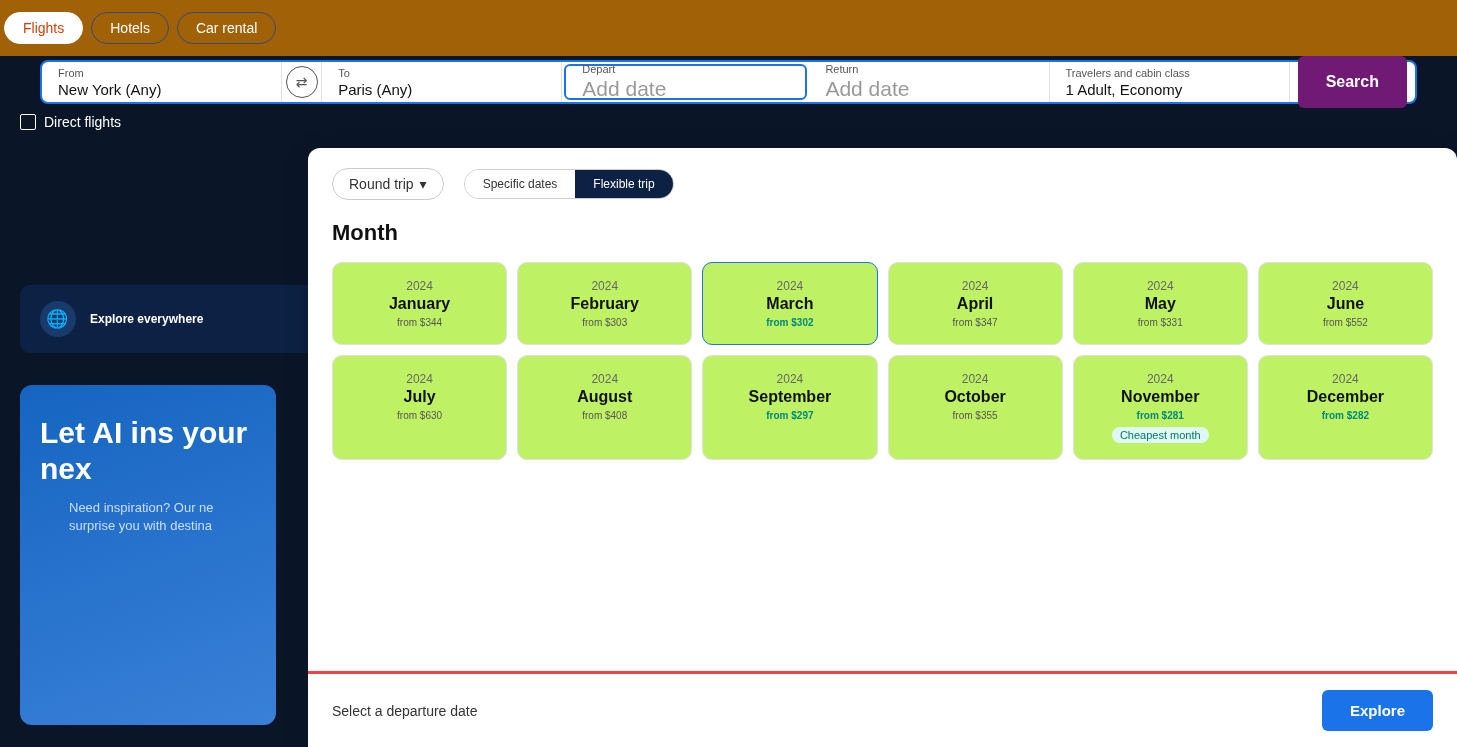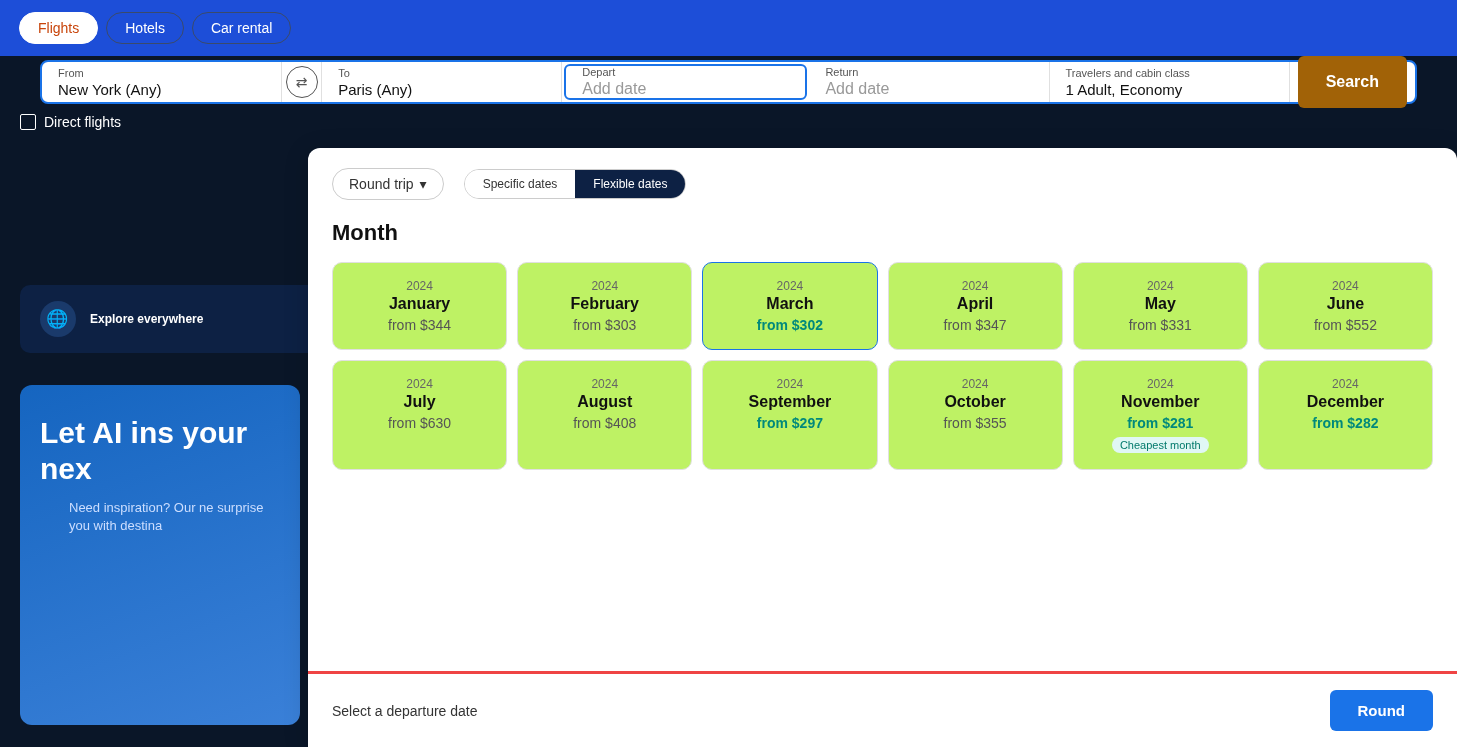--- a/index.html
+++ b/index.html
@@ -1,21 +1,21 @@
 <!DOCTYPE html>
 <html><head>
   <meta charset="utf-8">
   <style>
     * { box-sizing: border-box; margin: 0; padding: 0; }
     body { font-family: -apple-system, BlinkMacSystemFont, 'Segoe UI', sans-serif; background: #0a1628; width: 1457px; height: 747px; overflow: hidden; position: relative; }
 
     
     .top-nav {
-      background: #1d4ed8;
-      padding: 12px 19px;
+      background: #a16207;
+      padding: 12px 4px;
       display: flex;
       align-items: center;
       gap: 8px;
     }
     .nav-btn {
       border: 1.5px solid #3a4a6b;
       background: transparent;
       color: #fff;
       padding: 7px 18px;
       border-radius: 20px;
@@ -53,21 +53,21 @@
       font-size: 11px;
       color: #555;
       margin-bottom: 2px;
     }
     .search-field .value {
       font-size: 15px;
       color: #111;
       font-weight: 500;
     }
     .search-field .placeholder {
-      font-size: 16px;
+      font-size: 21px;
       color: #999;
     }
     .search-field.depart-field {
       border: 2px solid #1a73e8;
       border-radius: 6px;
       margin: 2px;
     }
     .swap-btn {
       width: 40px;
       display: flex;
@@ -83,21 +83,21 @@
       border: 1.5px solid #555;
       display: flex; align-items: center; justify-content: center;
       font-size: 14px; color: #555;
     }
     .search-btn-wrap {
       display: flex;
       align-items: center;
       padding: 0 8px;
     }
     .search-btn {
-      background: #a16207;
+      background: #701a75;
       color: #fff;
       border: none;
       border-radius: 6px;
       padding: 14px 28px;
       font-size: 16px;
       font-weight: 600;
       cursor: pointer;
       height: 52px;
     }
 
@@ -143,21 +143,21 @@
       display: flex; align-items: center; justify-content: center;
       font-size: 18px;
     }
     .explore-text { color: #fff; font-size: 12px; font-weight: 600; }
 
     
     .ai-card {
       position: absolute;
       top: 385px;
       left: 20px;
-      width: 280px;
+      width: 256px;
       height: 340px;
       background: linear-gradient(160deg, #1565c0, #3a80d8);
       border-radius: 12px;
       padding: 30px 20px;
       overflow: hidden;
     }
     .ai-title {
       color: #fff;
       font-size: 30px;
       font-weight: 700;
@@ -260,21 +260,21 @@
       color: #666;
       margin-bottom: 2px;
     }
     .month-card .month-name {
       font-size: 16px;
       font-weight: 700;
       color: #111;
       margin-bottom: 4px;
     }
     .month-card .price {
-      font-size: 14px;
+      font-size: 10px;
       color: #555;
     }
     .month-card .price.cheap { color: #00897b; font-weight: 600; }
     .cheapest-badge {
       display: inline-block;
       background: #e0f7f4;
       color: #00796b;
       font-size: 11px;
       border-radius: 10px;
       padding: 2px 8px;
@@ -370,21 +370,21 @@
 
 <div class="date-panel">
 
   <div class="panel-top-row">
     <button class="round-trip-btn">
       <span>Round trip</span>
       <span>▾</span>
     </button>
     <div class="date-mode-group">
       <button class="date-mode-btn">Specific dates</button>
-      <button class="date-mode-btn active">Flexible dates</button>
+      <button class="date-mode-btn active">Flexible trip</button>
     </div>
   </div>
 
   <div class="month-heading">Month</div>
 
   <div class="month-grid" id="month-grid">
       <div class="month-card">
         <div class="year">2024</div>
         <div class="month-name">January</div>
         <div class="price">from $344</div>
@@ -437,15 +437,15 @@
       <div class="month-card"><div class="year">2024</div><div class="month-name">November</div><div class="price cheap">from $281</div><div class="cheapest-badge">Cheapest month</div></div>
       <div class="month-card">
         <div class="year">2024</div>
         <div class="month-name">December</div>
         <div class="price cheap">from $282</div>
       </div>
     </div>
 
   <div class="panel-footer">
     <span class="footer-label">Select a departure date</span>
-    <button class="select-btn">Round</button>
+    <button class="select-btn">Explore</button>
   </div>
 </div>
 
 </body></html>

